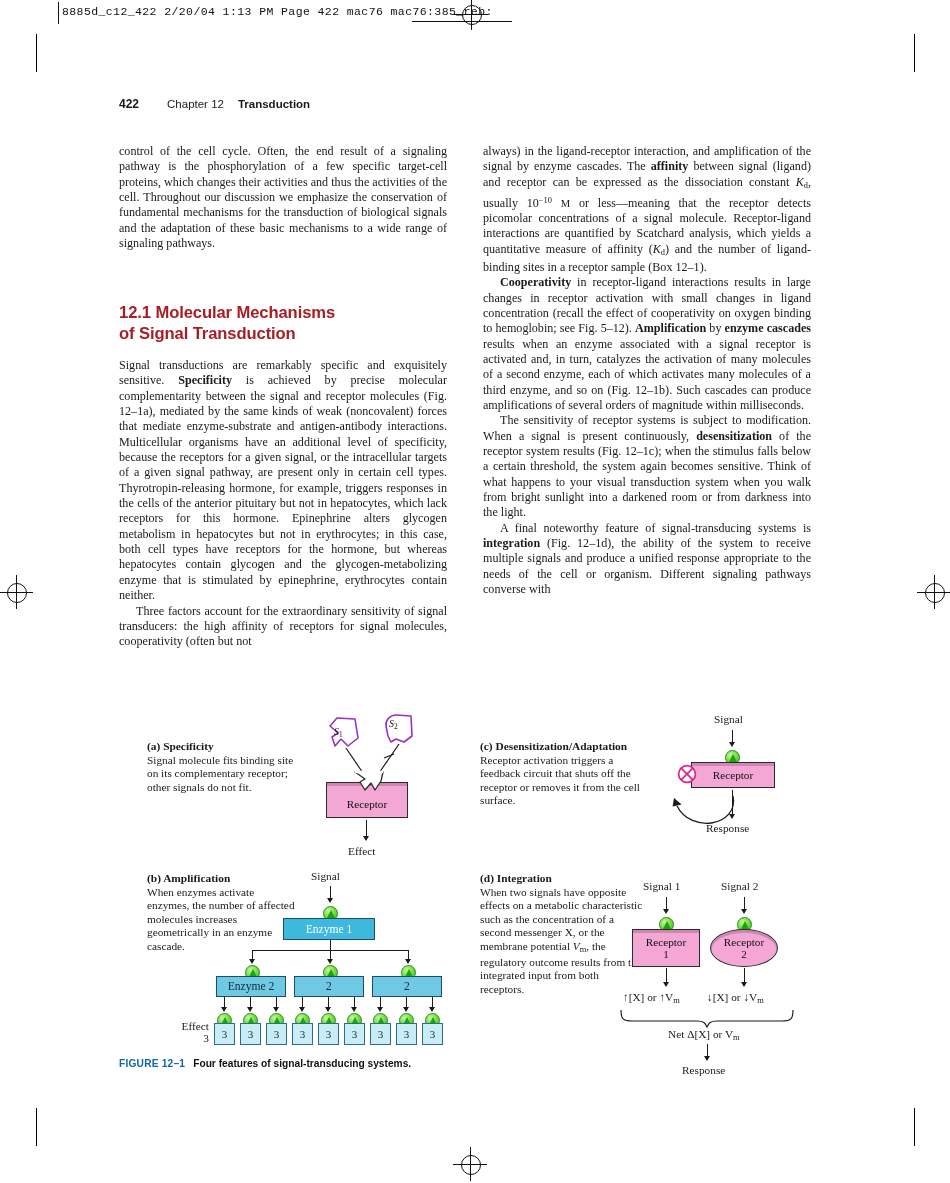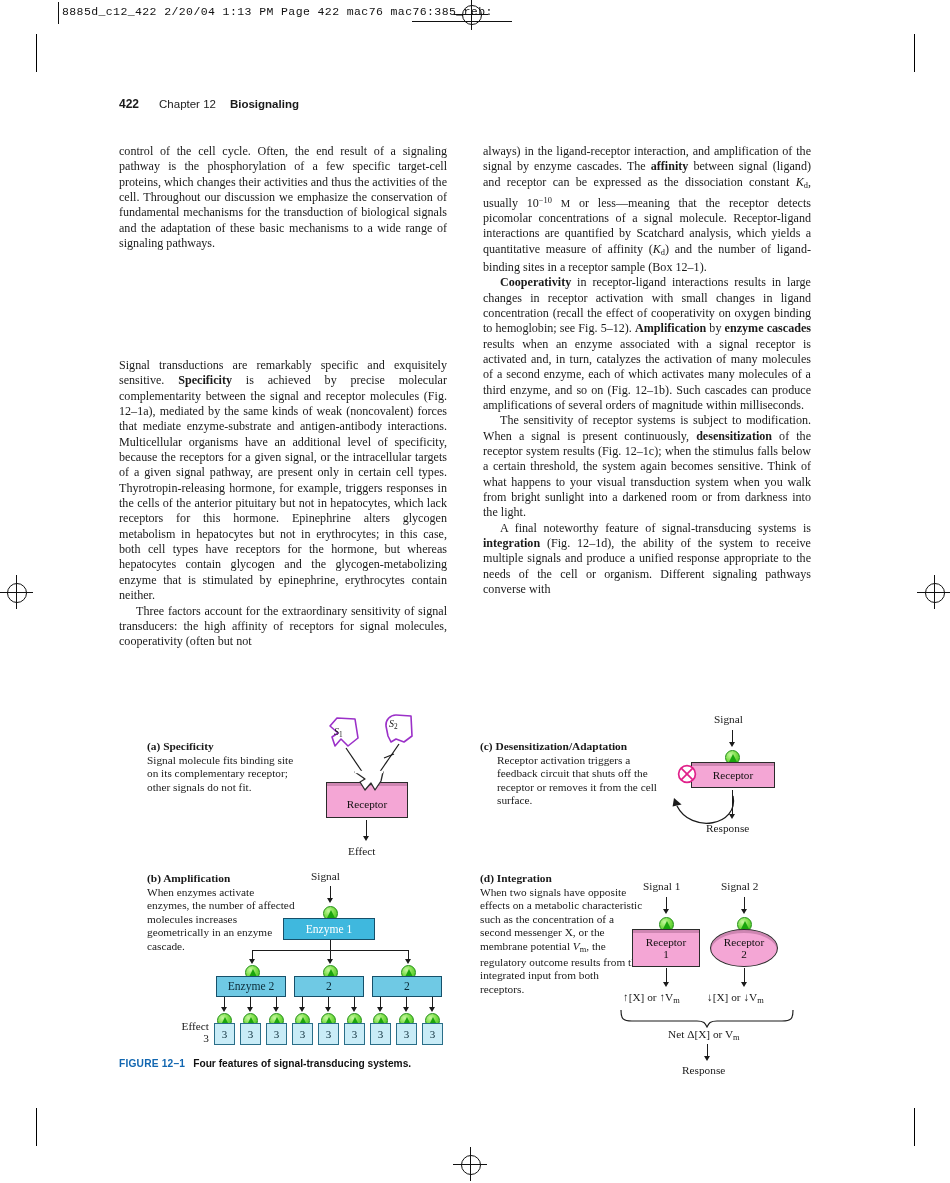--- a/index.html
+++ b/index.html
@@ -23,21 +23,21 @@
     font-family:"Liberation Mono","DejaVu Sans Mono",monospace;
     font-size:11.5px;letter-spacing:.4px;color:#111;white-space:nowrap;
   }
   .slug-rule{position:absolute;left:58px;top:2px;width:1px;height:22px;background:#111;}
   .slug-underline{position:absolute;left:412px;top:21px;width:100px;height:1px;background:#111;}
 
   
   .runhead{position:absolute;left:119px;top:97px;white-space:nowrap;
            font-family:"Liberation Sans",sans-serif;font-size:11.5px;}
   .runhead .folio{font-weight:bold;font-size:12px;}
-  .runhead .chap{margin-left:20px;font-size:11.5px;color:#222;}
+  .runhead .chap{margin-left:28px;font-size:11.5px;color:#222;}
   .runhead .chaptitle{margin-left:14px;font-weight:bold;font-size:11.5px;}
 
   
   .col{position:absolute;width:328px;font-size:12.1px;line-height:15.35px;
        text-align:justify;text-justify:inter-word;hyphens:none;}
   .col.left{left:119px;top:144px;}
   .col.right{left:483px;top:144px;}
   .col p{margin:0;}
   .col p.indent{text-indent:17px;}
   b{font-weight:bold;}
@@ -128,23 +128,27 @@
 
   <div class="reg-circle" style="left:462px;top:5px;width:18px;height:18px;"></div>
   <div class="reg-h" style="left:454px;top:14px;width:34px;"></div>
   <div class="reg-v" style="left:471px;top:0px;height:30px;"></div>
 
   <div class="slug-rule"></div>
   <div class="slug">8885d_c12_422   2/20/04   1:13 PM   Page 422 mac76 mac76:385_reb:</div>
   <div class="slug-underline"></div>
 
   <div class="runhead">
-    <span class="folio">422</span><span class="chap">Chapter 12</span><span class="chaptitle">Biosignaling</span>
-  </div>
-
+    <span class="folio">422</span><span class="chap">Chapter 12</span><span class="chaptitle">Transduction</span>
+  </div>
+
+  <h2 class="sechead">
+    <span>12.1 Molecular Mechanisms</span><br>
+    <span>of Signal Transduction</span>
+  </h2>
 
   <div class="col left" style="height:140px;">
     <p>control of the cell cycle. Often, the end result of a signaling pathway is the phosphorylation of a few specific target-cell proteins, which changes their activities and thus the activities of the cell. Throughout our discussion we emphasize the conservation of fundamental mechanisms for the transduction of biological signals and the adaptation of these basic mechanisms to a wide range of signaling pathways.</p>
   </div>
 
   <div class="col left" style="top:358px;height:330px;">
     <p><span>Signal transductions are remarkably specific and exquisitely sensitive. </span><b>Specificity</b><span> is achieved by precise molecular complementarity between the signal and receptor molecules (Fig. 12–1a), mediated by the same kinds of weak (noncovalent) forces that mediate enzyme-substrate and antigen-antibody interactions. Multicellular organisms have an additional level of specificity, because the receptors for a given signal, or the intracellular targets of a given signal pathway, are present only in certain cell types. Thyrotropin-releasing hormone, for example, triggers responses in the cells of the anterior pituitary but not in hepatocytes, which lack receptors for this hormone. Epinephrine alters glycogen metabolism in hepatocytes but not in erythrocytes; in this case, both cell types have receptors for the hormone, but whereas hepatocytes contain glycogen and the glycogen-metabolizing enzyme that is stimulated by epinephrine, erythrocytes contain neither.</span></p>
     <p class="indent">Three factors account for the extraordinary sensitivity of signal transducers: the high affinity of receptors for signal molecules, cooperativity (often but not</p>
   </div>
 
@@ -298,21 +302,21 @@
       </div>
     <div class="ebox lite" style="left:277px;top:323px;width:21px;height:22px;">
         <span>3</span>
       </div>
     <div class="ebox lite" style="left:303px;top:323px;width:21px;height:22px;">
         <span>3</span>
       </div>
 
     <div class="panel" style="left:361px;top:40px;width:200px;">
       <p class="panel-title">(c) Desensitization/Adaptation</p>
-      <p class="panel-desc" style="width:160px;margin-left:17px;">Receptor activation triggers a feedback circuit that shuts off the receptor or removes it from the cell surface.</p>
+      <p class="panel-desc" style="width:160px;">Receptor activation triggers a feedback circuit that shuts off the receptor or removes it from the cell surface.</p>
     </div>
 
     <div class="lbl" style="left:595px;top:13px;">Signal</div>
     <div class="arrowline" style="left:613px;top:30px;width:1.3px;height:14px;"></div>
     <div class="arrowhead" style="left:610.2px;top:42px;"></div>
     <div class="greenball" style="left:606px;top:50px;"></div>
 
     <div class="rbox top-shade" style="left:572px;top:62px;width:84px;height:26px;">
       <span>Receptor</span>
     </div>

